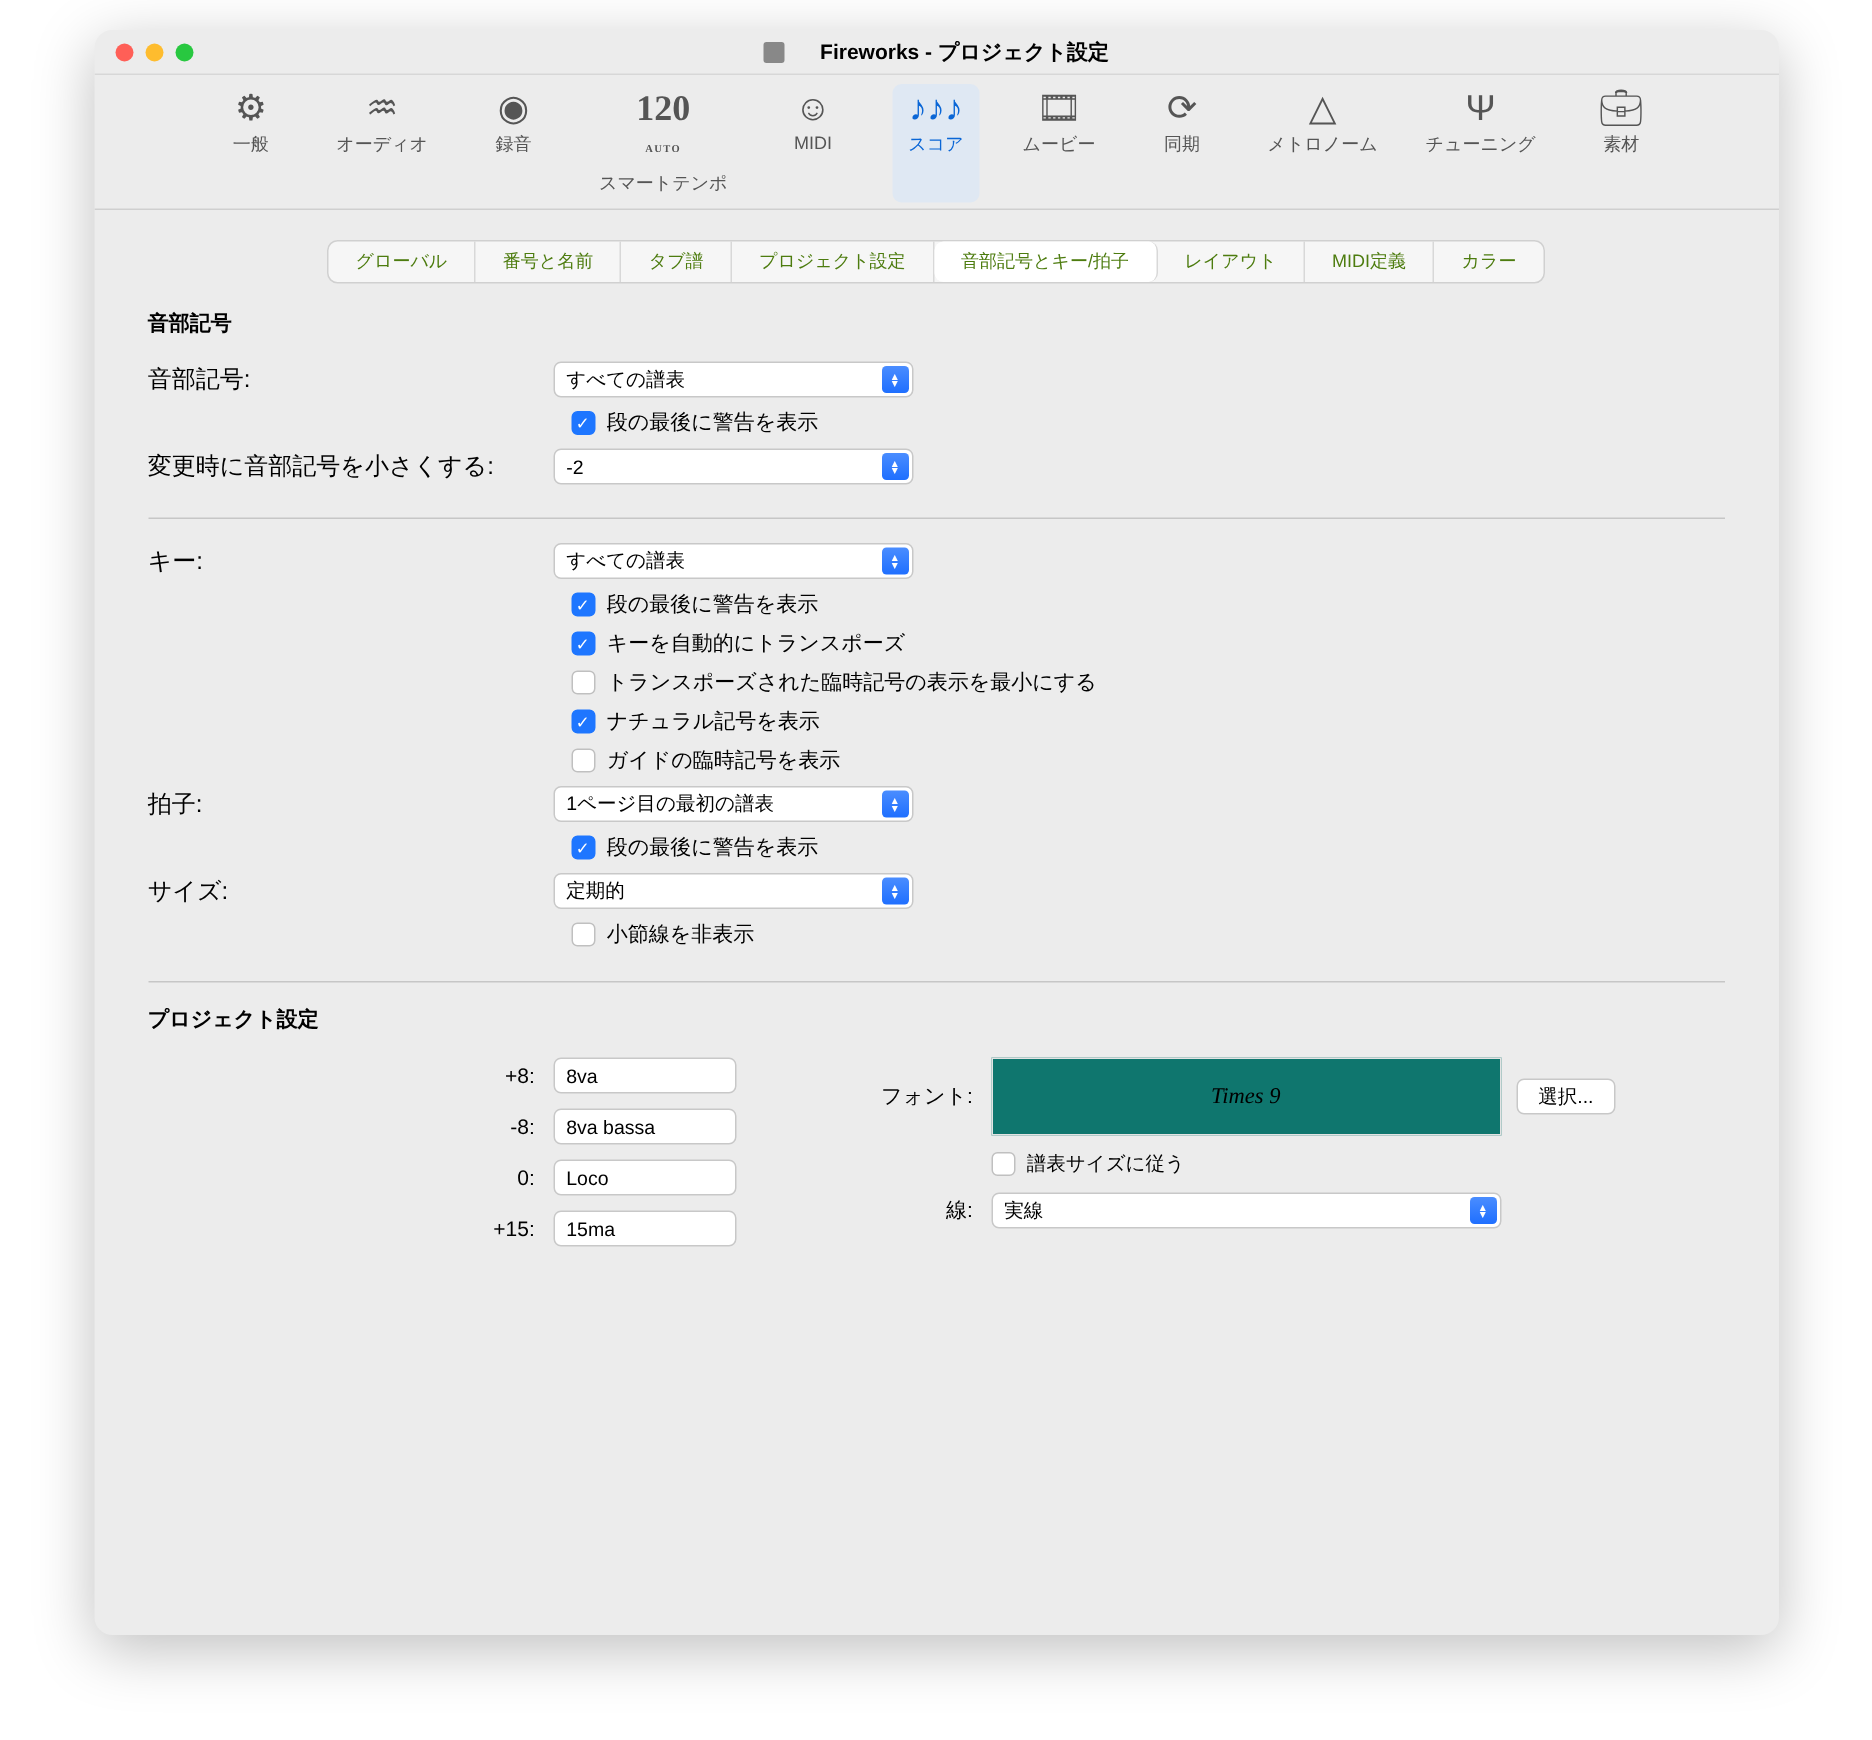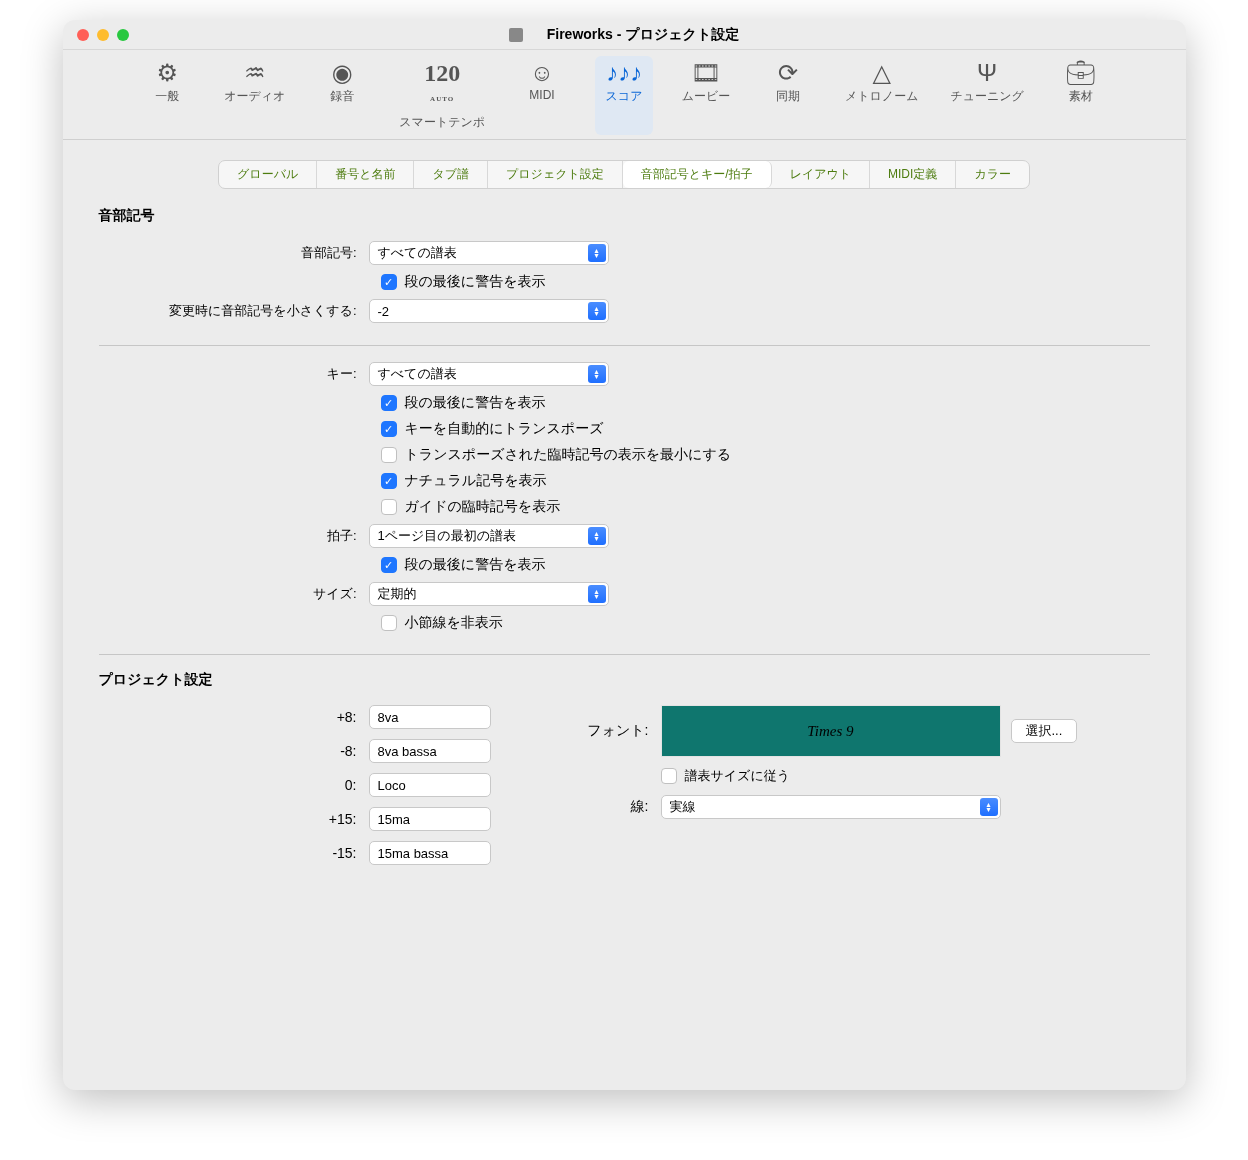--- a/index.html
+++ b/index.html
@@ -93,21 +93,21 @@
 
   .section { margin-bottom: 22px; }
   .section-header {
     font-weight: 700; font-size: 14px; margin-bottom: 14px;
     padding-bottom: 2px;
   }
   .section-divider { border-top: 1px solid #c6c6c6; margin: 16px 0; }
 
   .row { display: flex; align-items: center; margin-bottom: 8px; }
   .row-lbl {
-    width: 270px; text-align: right; padding-right: 12px; font-size: 13px;
+    width: 270px; text-align: left; padding-right: 12px; font-size: 16px;
   }
   .row-ctrl { flex: 1; display: flex; align-items: center; gap: 8px; }
 
   .mac-select {
     position: relative;
     width: 240px;
     height: 24px;
     background: #fff;
     border: 1px solid #c8c8c8;
     border-radius: 5px;
@@ -357,24 +357,20 @@
             <input class="mac-input" value="8va bassa" style="">
           </div>
           <div class="oct-row">
             <div class="oct-lbl">0:</div>
             <input class="mac-input" value="Loco" style="">
           </div>
           <div class="oct-row">
             <div class="oct-lbl">+15:</div>
             <input class="mac-input" value="15ma" style="">
           </div>
-          <div class="oct-row">
-            <div class="oct-lbl">-15:</div>
-            <input class="mac-input" value="15ma bassa" style="">
-          </div>
         </div>
 
         <div class="oct-col">
           <div class="oct-row2">
             <div class="oct-lbl2">フォント:</div>
             <div class="font-box">Times 9</div>
             <div style="width:10px"></div>
             <button class="mac-btn">選択...</button>
           </div>
           <div class="oct-row2">

